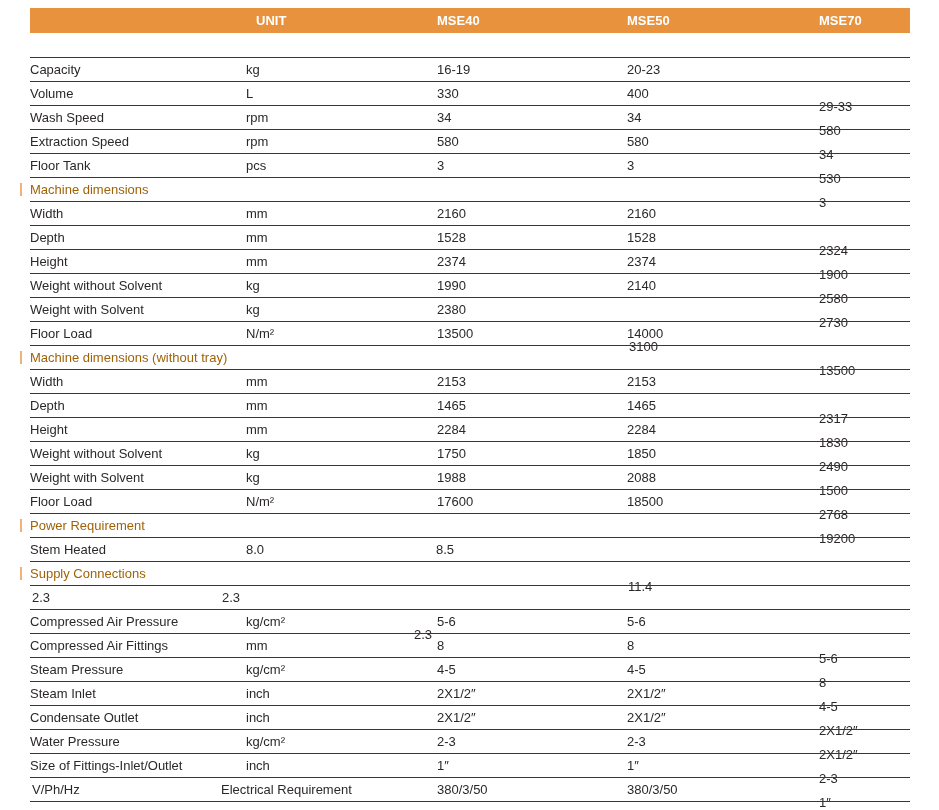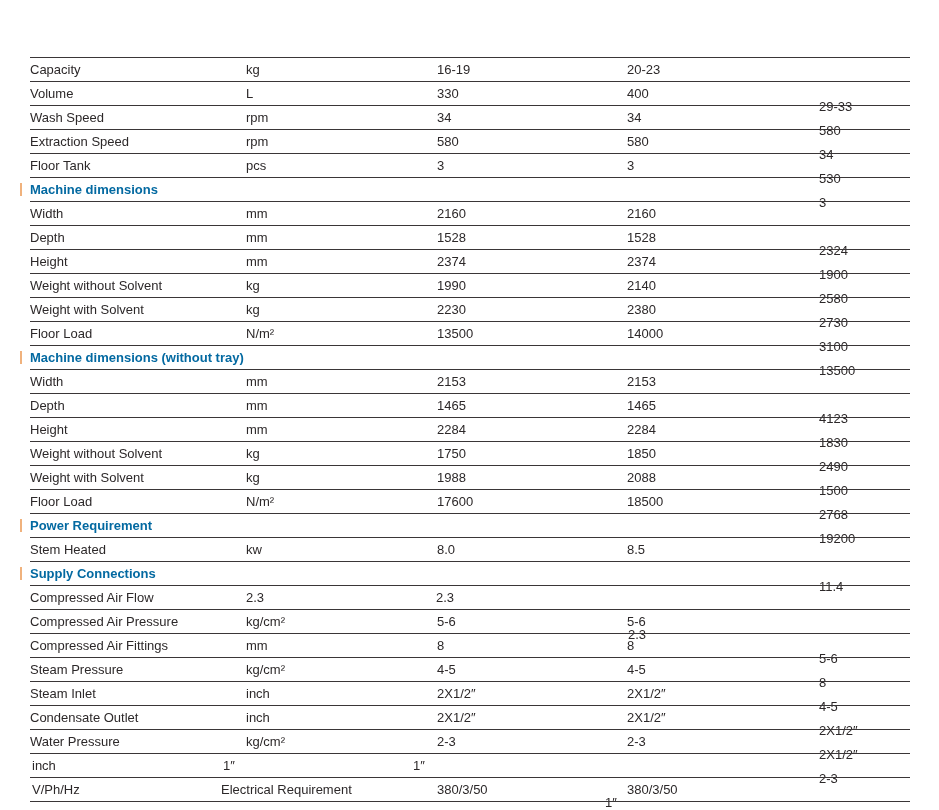--- a/index.html
+++ b/index.html
@@ -38,31 +38,38 @@
   .c{
     box-sizing:border-box;font-size:13px;color:#2c2829;
     white-space:nowrap;overflow:visible;padding-left:2px;line-height:23px;
   }
   .c.label{width:214px;padding-left:0;}
   .c.unit{width:191px;}
   .c.v0{width:190px;}
   .c.v1{width:192px;}
   .c.v2{width:93px;margin-top:37px;}
 
-  .row.section .c{color:#0369a1;padding-left:0;font-weight:bold;}
+  .row.section .c{color:#a16207;padding-left:0;}
   .row.section::before{
     content:"";position:absolute;left:-10px;top:5px;width:2px;height:13px;
     background:#F0B27D;
   }
 </style>
 </head>
 <body>
 
 <div class="page">
 
+  <div class="header-bar">
+    <div class="hcell hc0"></div>
+    <div class="hcell hc1">UNIT</div>
+    <div class="hcell hc2">MSE40</div>
+    <div class="hcell hc3">MSE50</div>
+    <div class="hcell hc4">MSE70</div>
+  </div>
 
   <div class="tbl">
       <div class="row">
         <div class="c label">Capacity</div>
         <div class="c unit">kg</div>
         <div class="c v0">16-19</div>
         <div class="c v1">20-23</div>
         <div class="c v2">29-33</div>
       </div>
       <div class="row">
@@ -120,40 +127,39 @@
       <div class="row">
         <div class="c label">Weight without Solvent</div>
         <div class="c unit">kg</div>
         <div class="c v0">1990</div>
         <div class="c v1">2140</div>
         <div class="c v2">2730</div>
       </div>
       <div class="row">
         <div class="c label">Weight with Solvent</div>
         <div class="c unit">kg</div>
-        <div class="c v0">2230</div>
         <div class="c v1">2380</div>
         <div class="c v2">3100</div>
       </div>
       <div class="row">
         <div class="c label">Floor Load</div>
         <div class="c unit">N/m²</div>
         <div class="c v0">13500</div>
         <div class="c v1">14000</div>
         <div class="c v2">13500</div>
       </div>
       <div class="row section">
         <div class="c label">Machine dimensions (without tray)</div>
       </div>
       <div class="row">
         <div class="c label">Width</div>
         <div class="c unit">mm</div>
         <div class="c v0">2153</div>
         <div class="c v1">2153</div>
-        <div class="c v2">4123</div>
+        <div class="c v2">2317</div>
       </div>
       <div class="row">
         <div class="c label">Depth</div>
         <div class="c unit">mm</div>
         <div class="c v0">1465</div>
         <div class="c v1">1465</div>
         <div class="c v2">1830</div>
       </div>
       <div class="row">
         <div class="c label">Height</div>
@@ -181,30 +187,28 @@
         <div class="c unit">N/m²</div>
         <div class="c v0">17600</div>
         <div class="c v1">18500</div>
         <div class="c v2">19200</div>
       </div>
       <div class="row section">
         <div class="c label">Power Requirement</div>
       </div>
       <div class="row">
         <div class="c label">Stem Heated</div>
-        <div class="c unit">kw</div>
         <div class="c v0">8.0</div>
         <div class="c v1">8.5</div>
         <div class="c v2">11.4</div>
       </div>
       <div class="row section">
         <div class="c label">Supply Connections</div>
       </div>
       <div class="row">
-        <div class="c label">Compressed Air Flow</div>
         <div class="c v0">2.3</div>
         <div class="c v1">2.3</div>
         <div class="c v2">2.3</div>
       </div>
       <div class="row">
         <div class="c label">Compressed Air Pressure</div>
         <div class="c unit">kg/cm²</div>
         <div class="c v0">5-6</div>
         <div class="c v1">5-6</div>
         <div class="c v2">5-6</div>
@@ -238,20 +242,21 @@
         <div class="c v2">2X1/2″</div>
       </div>
       <div class="row">
         <div class="c label">Water Pressure</div>
         <div class="c unit">kg/cm²</div>
         <div class="c v0">2-3</div>
         <div class="c v1">2-3</div>
         <div class="c v2">2-3</div>
       </div>
       <div class="row">
+        <div class="c label">Size of Fittings-Inlet/Outlet</div>
         <div class="c unit">inch</div>
         <div class="c v0">1″</div>
         <div class="c v1">1″</div>
         <div class="c v2">1″</div>
       </div>
       <div class="row">
         <div class="c unit">V/Ph/Hz</div>
         <div class="c label">Electrical Requirement</div>
         <div class="c v0">380/3/50</div>
         <div class="c v1">380/3/50</div>

